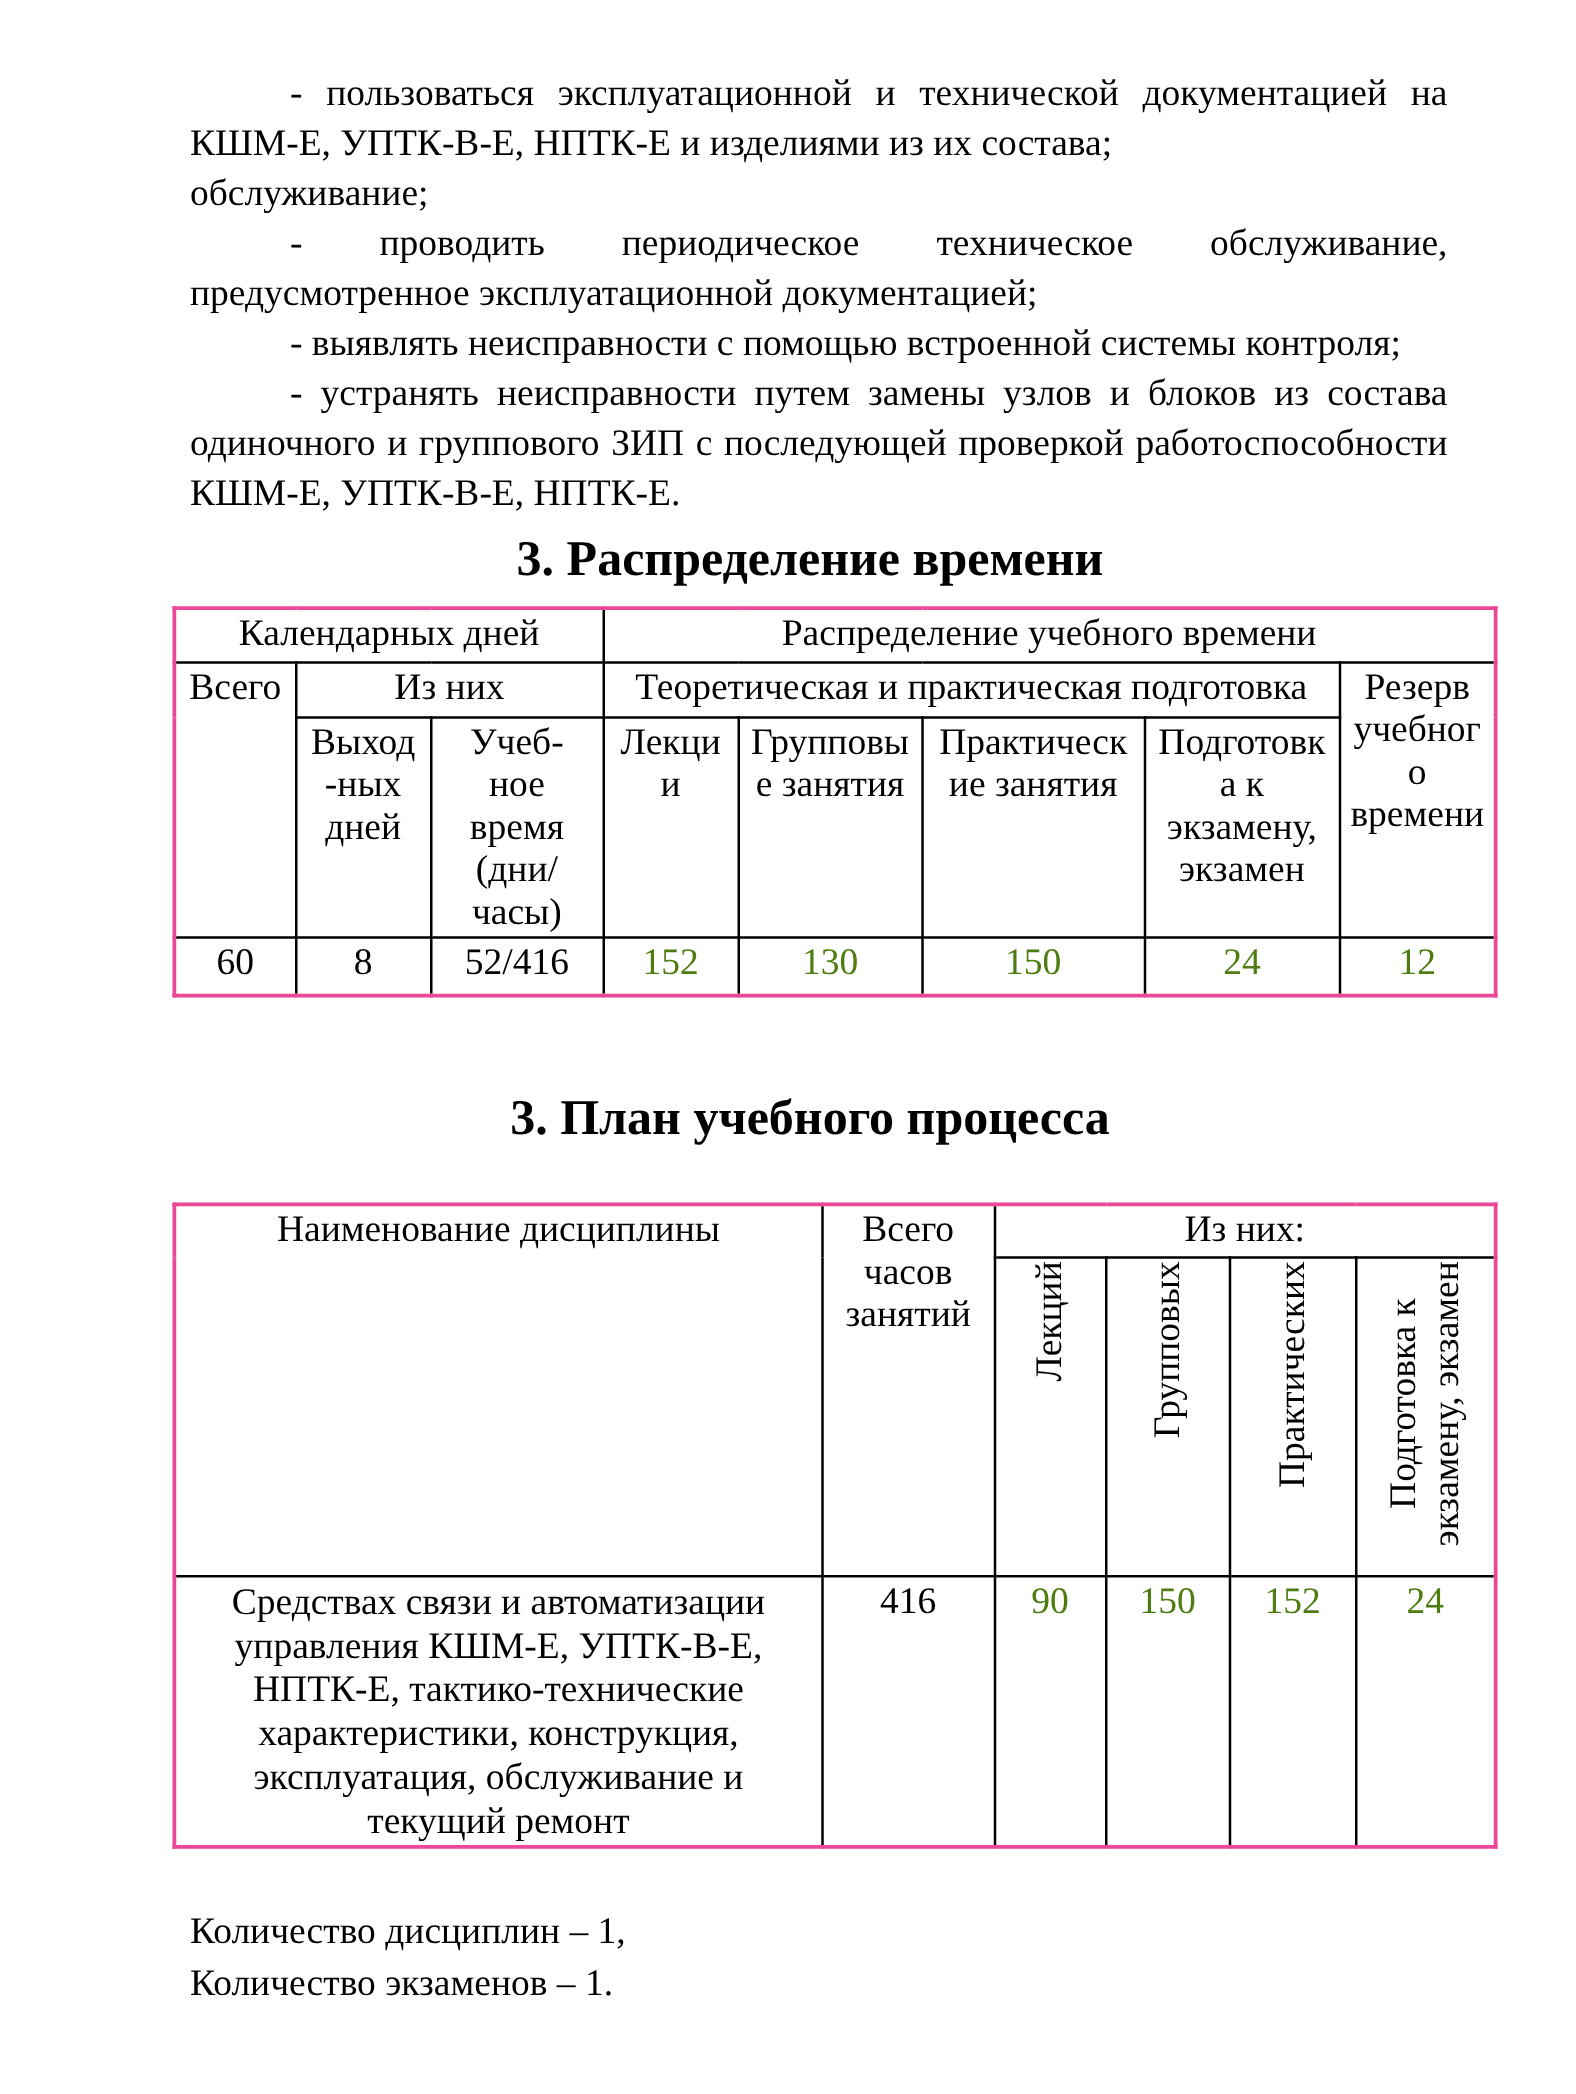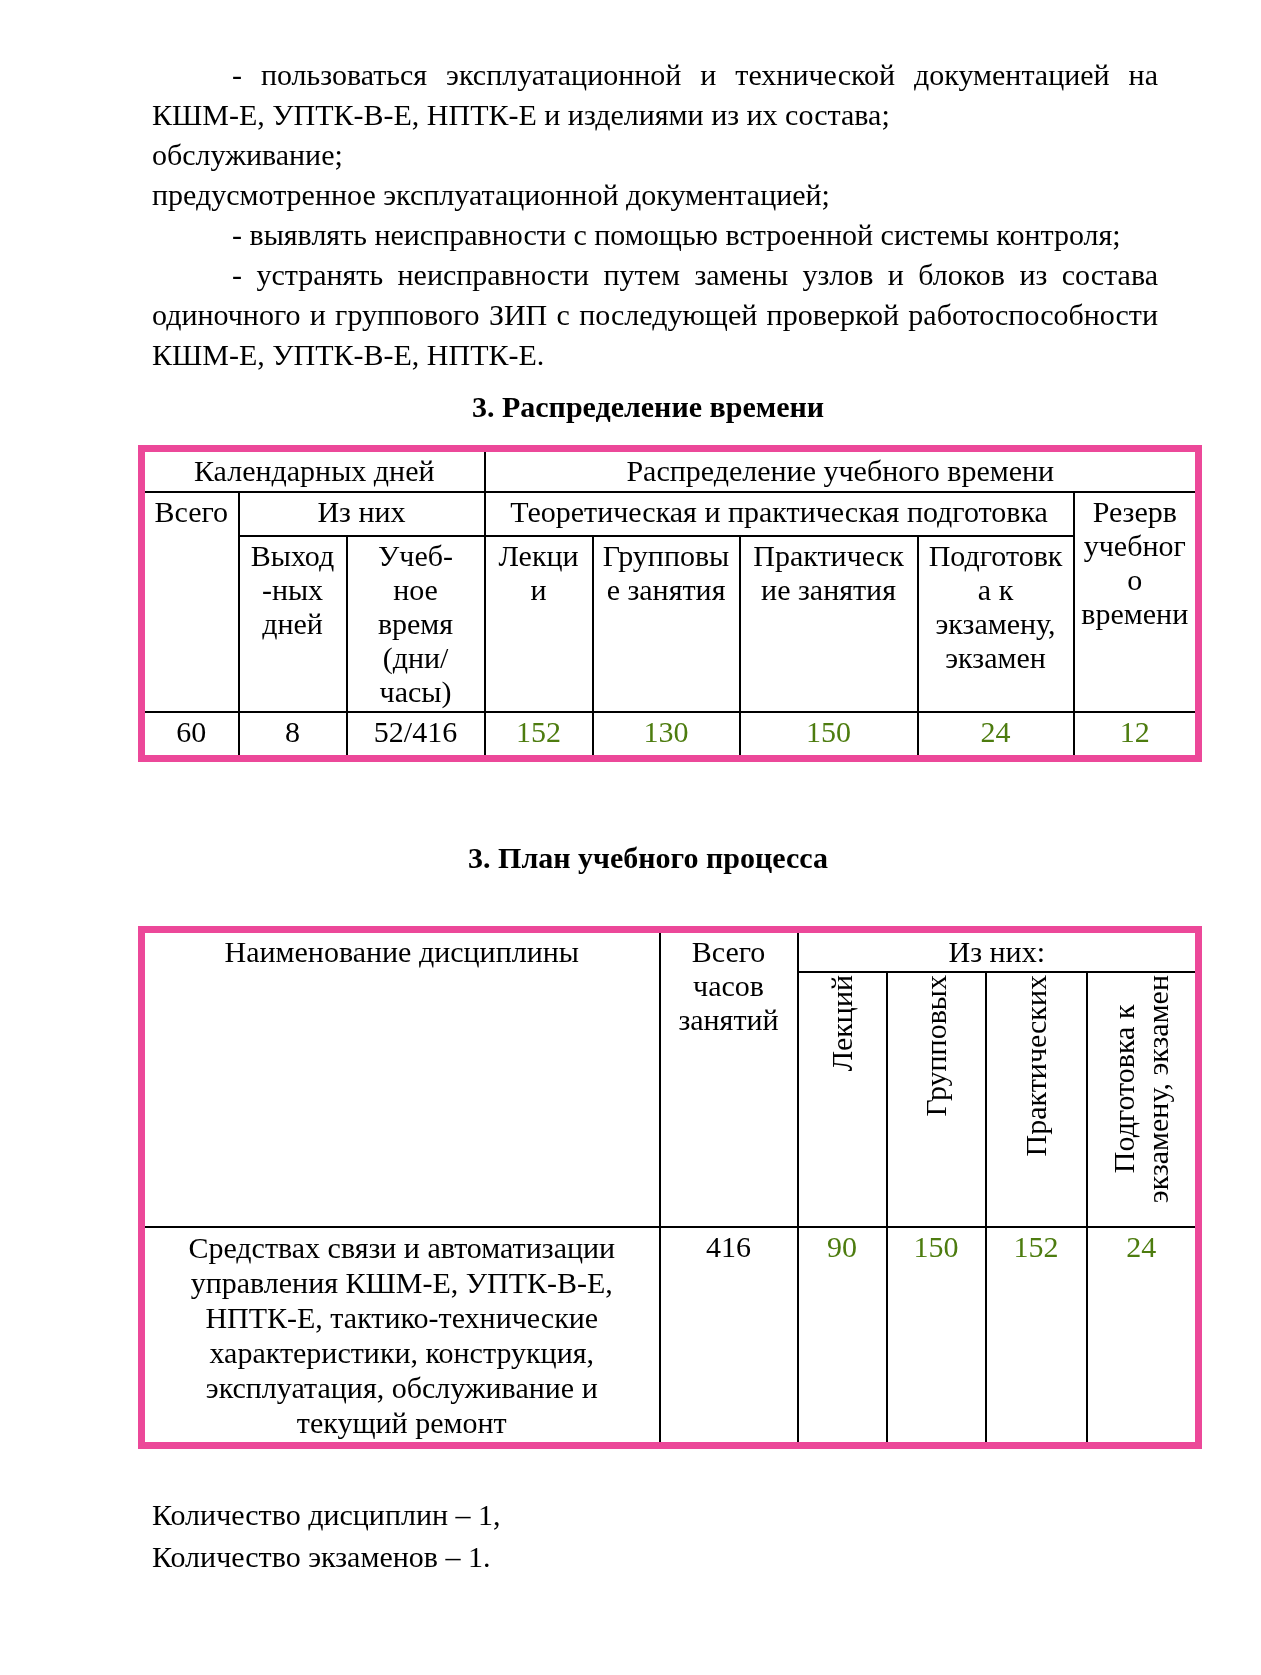--- a/index.html
+++ b/index.html
@@ -16,29 +16,29 @@
     background:#ffffff;
   }
   
   .body-text { margin-left:14px; font-size:30px; line-height:40px; }
   .para { margin:0; }
   .jline { display:block; text-align:justify; }
   .jline.stretch { text-align-last:justify; }
   .jline.indent { text-indent:80px; }
   
   .heading {
-    font-size:30px; line-height:40px; font-weight:bold;
+    font-size:40px; line-height:40px; font-weight:bold;
     text-align:center; margin:12px 0 18px 0;
   }
   .heading.second { margin:76px 0 48px 0; }
   
   table.doc {
     border-collapse:collapse; table-layout:fixed;
     width:1057px; font-size:30px; line-height:34px;
-    border:7px solid #ec4899;
+    border:3px solid #ec4899;
   }
   table.doc td {
     border:2px solid #000;
     padding:2px 4px;
     text-align:center;
     vertical-align:top;
     overflow:hidden;
   }
   .pre { white-space:pre-line; }
   .nowrap { white-space:nowrap; }
@@ -65,20 +65,21 @@
 
   <div class="body-text">
     <p class="para">
       <span class="jline indent stretch">- пользоваться эксплуатационной и технической документацией на</span>
       <span class="jline">КШМ-Е, УПТК-В-Е, НПТК-Е и изделиями из их состава;</span>
     </p>
     <p class="para">
       <span class="jline">обслуживание;</span>
     </p>
     <p class="para">
+      <span class="jline indent stretch">- проводить периодическое техническое обслуживание,</span>
       <span class="jline">предусмотренное эксплуатационной документацией;</span>
     </p>
     <p class="para">
       <span class="jline indent">- выявлять неисправности с помощью встроенной системы контроля;</span>
     </p>
     <p class="para">
       <span class="jline indent stretch">- устранять неисправности путем замены узлов и блоков из состава</span>
       <span class="jline stretch">одиночного и группового ЗИП с последующей проверкой работоспособности</span>
       <span class="jline">КШМ-Е, УПТК-В-Е, НПТК-Е.</span>
     </p>

